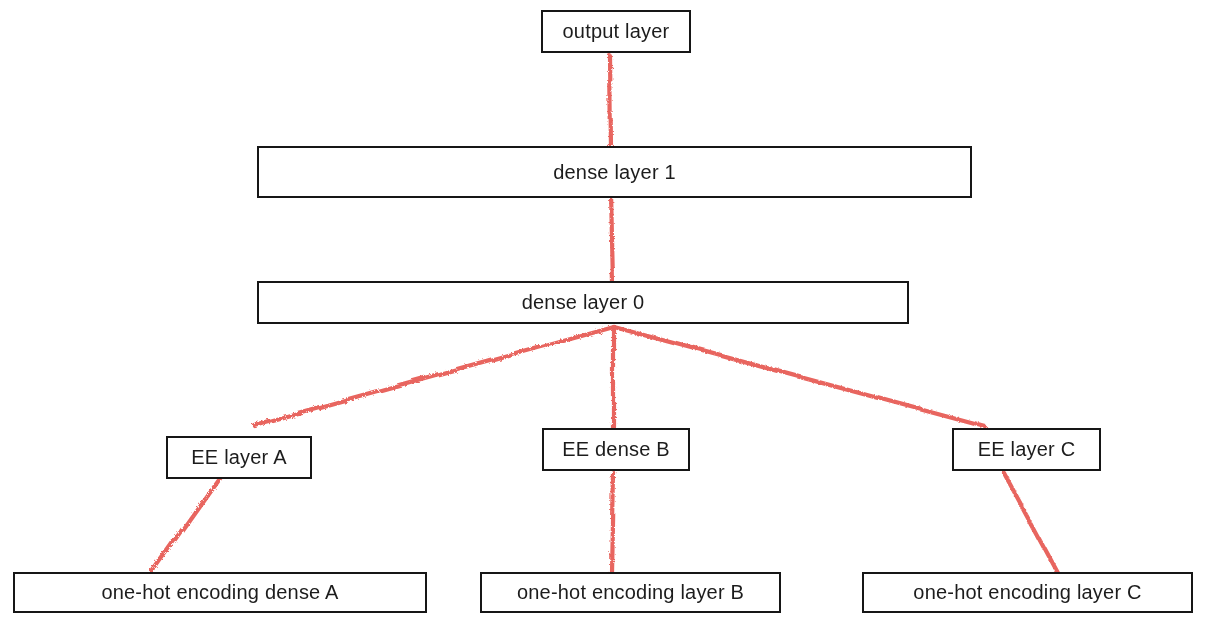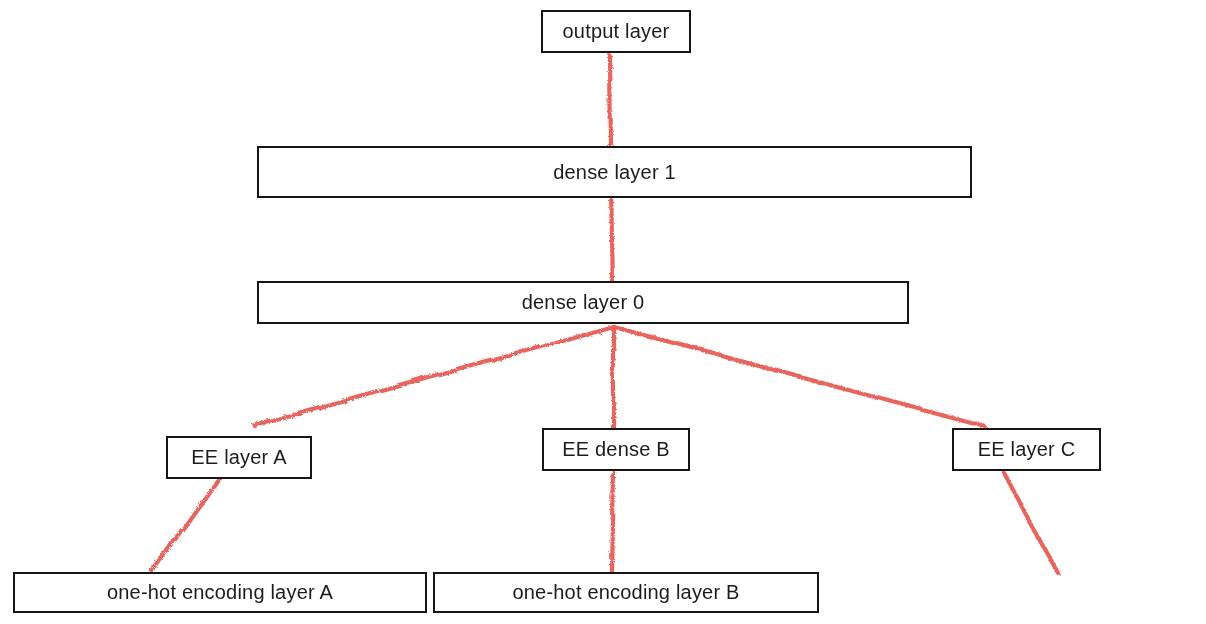--- a/index.html
+++ b/index.html
@@ -37,21 +37,21 @@
     letter-spacing: 0.2px;
     white-space: nowrap;
   }
   .n-output  { left: 541px; top: 10px;  width: 150px; height: 43px; }
   .n-dense1  { left: 257px; top: 146px; width: 715px; height: 52px; }
   .n-dense0  { left: 257px; top: 281px; width: 652px; height: 43px; }
   .n-ee-a    { left: 166px; top: 436px; width: 146px; height: 43px; }
   .n-ee-b    { left: 542px; top: 428px; width: 148px; height: 43px; }
   .n-ee-c    { left: 920px; top: 428px; width: 149px; height: 43px; margin-left: 32px; }
   .n-oh-a    { left: 13px;  top: 572px; width: 414px; height: 41px; }
-  .n-oh-b    { left: 433px; top: 572px; width: 386px; height: 41px; }
+  .n-oh-b    { left: 480px; top: 572px; width: 301px; height: 41px; }
   .n-oh-c    { left: 862px; top: 572px; width: 331px; height: 41px; }
 </style>
 </head>
 <body>
 
 <div class="canvas">
 
   <svg class="edges-layer" viewBox="0 0 1206 624" width="1206" height="624" xmlns="http://www.w3.org/2000/svg">
     <defs>
       <filter id="crayon" x="-30%" y="-30%" width="160%" height="160%">
@@ -91,21 +91,24 @@
 
   <div class="node n-ee-b">
     <span>EE dense B</span>
   </div>
 
   <div class="node n-ee-c">
     <span>EE layer C</span>
   </div>
 
   <div class="node n-oh-a">
-    <span>one-hot encoding layer A</span>
+    <span>one-hot encoding dense A</span>
   </div>
 
   <div class="node n-oh-b">
     <span>one-hot encoding layer B</span>
   </div>
 
+  <div class="node n-oh-c">
+    <span>one-hot encoding layer C</span>
+  </div>
 
 </div>
 
 </body></html>

